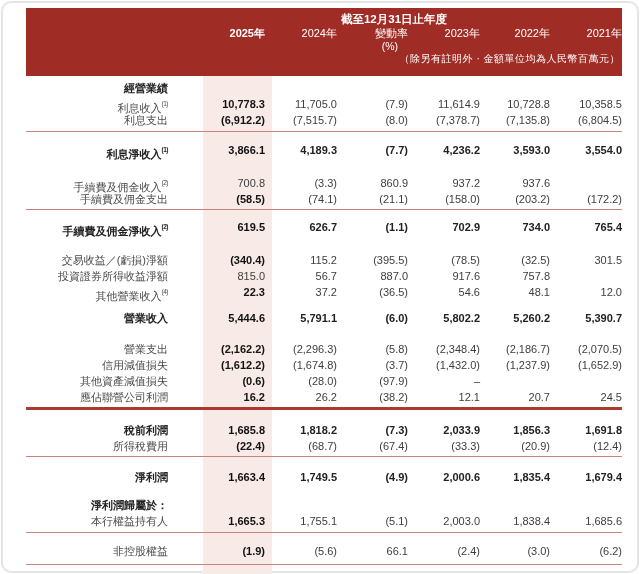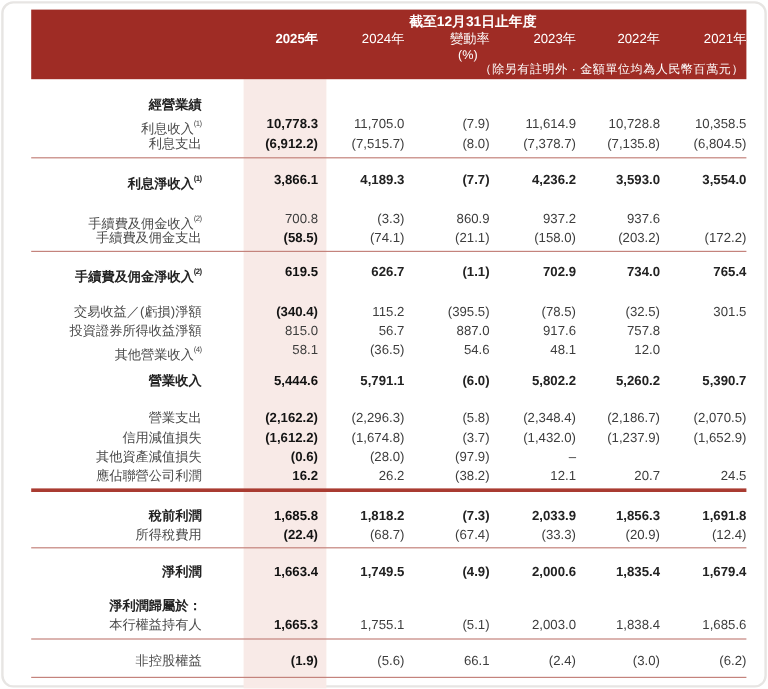--- a/index.html
+++ b/index.html
@@ -6,21 +6,21 @@
   .page{
     position:relative;width:640px;height:574px;background:#ffffff;overflow:hidden;
     font-family:"Liberation Sans","DejaVu Sans",sans-serif;
     -webkit-font-smoothing:antialiased;
   }
   .frame{position:absolute;inset:1px;border:2px solid #e7e5e3;border-radius:10px;pointer-events:none;}
   
   .band{position:absolute;left:203px;top:66px;width:69px;height:508px;background:#f8eae7;}
   
   .hdr{
-    position:absolute;left:26px;top:8px;width:596px;height:58px;
+    position:absolute;left:26px;top:8px;width:596px;height:68px;
     background:#9f2c25;color:#ffffff;box-sizing:border-box;padding-top:4px;
   }
   .hdr-title{margin-left:142px;width:452px;text-align:center;font-weight:bold;font-size:11.5px;line-height:14px;}
   .hdr-cols{display:grid;grid-template-columns:142px 97px 72px 71px 72px 70px 72px;font-size:11px;line-height:15px;}
   .hdr-cols .hc{text-align:right;white-space:nowrap;}
   .hdr-cols .hc.b{font-weight:bold;}
   .hdr-pct{display:grid;grid-template-columns:142px 97px 72px 71px 72px 70px 72px;font-size:10.5px;line-height:11px;}
   .hdr-pct .pc{grid-column:4;text-align:right;padding-right:10px;}
   .hdr-note{margin-left:142px;width:452px;text-align:right;font-size:10px;line-height:13px;letter-spacing:.5px;}
   
@@ -132,21 +132,22 @@
       <div class="row">
         <div class="lbl"><span>投資證券所得收益淨額</span></div>
         <div class="num">815.0</div>
         <div class="num">56.7</div>
         <div class="num">887.0</div>
         <div class="num">917.6</div>
         <div class="num">757.8</div>
       </div>
       <div class="row">
         <div class="lbl"><span>其他營業收入</span><sup class="note">(4)</sup></div>
-        <div class="num">58.1</div>
+        <div class="num c1">22.3</div>
+        <div class="num">37.2</div>
         <div class="num">(36.5)</div>
         <div class="num">54.6</div>
         <div class="num">48.1</div>
         <div class="num">12.0</div>
       </div>
       <div class="row bold" style="margin-top: 10px;">
         <div class="lbl"><span>營業收入</span></div>
         <div class="num c1">5,444.6</div>
         <div class="num">5,791.1</div>
         <div class="num">(6.0)</div>

